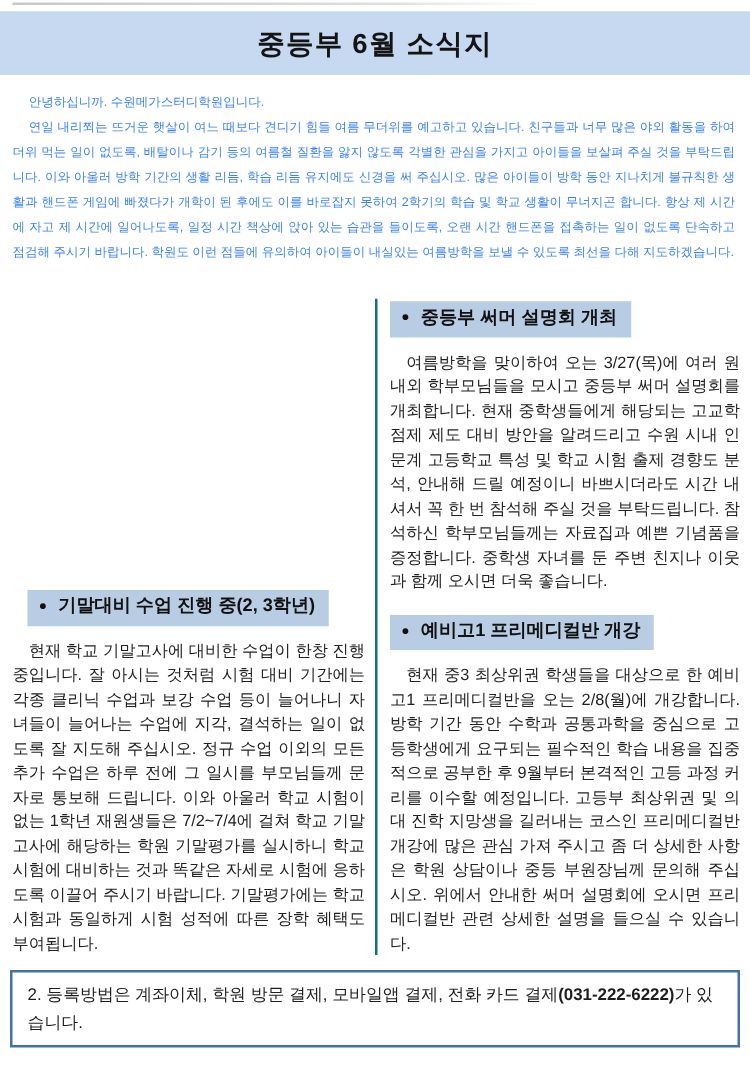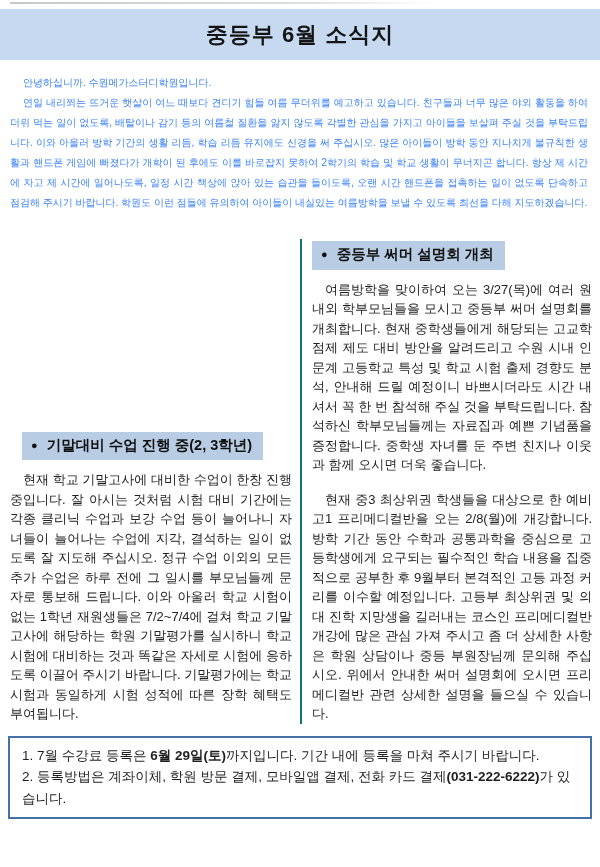--- a/index.html
+++ b/index.html
@@ -78,25 +78,27 @@
     </div>
 
     <div class="col col-right">
       <div class="section">
         <div class="sec-head">
           <span class="bullet">●</span><span>중등부 써머 설명회 개최</span>
         </div>
         <p class="sec-body">여름방학을 맞이하여 오는 3/27(목)에 여러 원내외 학부모님들을 모시고 중등부 써머 설명회를 개최합니다. 현재 중학생들에게 해당되는 고교학점제 제도 대비 방안을 알려드리고 수원 시내 인문계 고등학교 특성 및 학교 시험 출제 경향도 분석, 안내해 드릴 예정이니 바쁘시더라도 시간 내셔서 꼭 한 번 참석해 주실 것을 부탁드립니다.  참석하신 학부모님들께는 자료집과 예쁜 기념품을 증정합니다.  중학생 자녀를 둔 주변 친지나 이웃과 함께 오시면 더욱 좋습니다.</p>
       </div>
       <div class="section">
+        <div class="sec-head">
+          <span class="bullet">●</span><span>예비고1 프리메디컬반 개강</span>
+        </div>
         <p class="sec-body">현재 중3 최상위권 학생들을 대상으로 한 예비고1 프리메디컬반을 오는 2/8(월)에 개강합니다.  방학 기간 동안 수학과 공통과학을 중심으로 고등학생에게 요구되는 필수적인 학습 내용을 집중적으로 공부한 후 9월부터 본격적인 고등 과정 커리를 이수할 예정입니다. 고등부 최상위권 및 의대 진학 지망생을 길러내는 코스인 프리메디컬반 개강에 많은 관심 가져 주시고 좀 더 상세한 사항은 학원 상담이나 중등 부원장님께 문의해 주십시오.  위에서 안내한 써머 설명회에 오시면 프리메디컬반 관련 상세한 설명을 들으실 수 있습니다.</p>
       </div>
     </div>
 
   </div>
 
   <div class="notice-box">
-    <div class="notice-row"><span>1. 7월 수강료 등록은 </span><span class="notice-bold">6월 29일(토)</span><span>까지입니다. 기간 내에 등록을 마쳐 주시기 바랍니다.</span></div>
     <div class="notice-row"><span>2. 등록방법은 계좌이체, 학원 방문 결제, 모바일앱 결제, 전화 카드 결제</span><span class="notice-bold">(031-222-6222)</span><span>가 있습니다.</span></div>
 
   </div>
 
 </div>
 
 </body></html>

